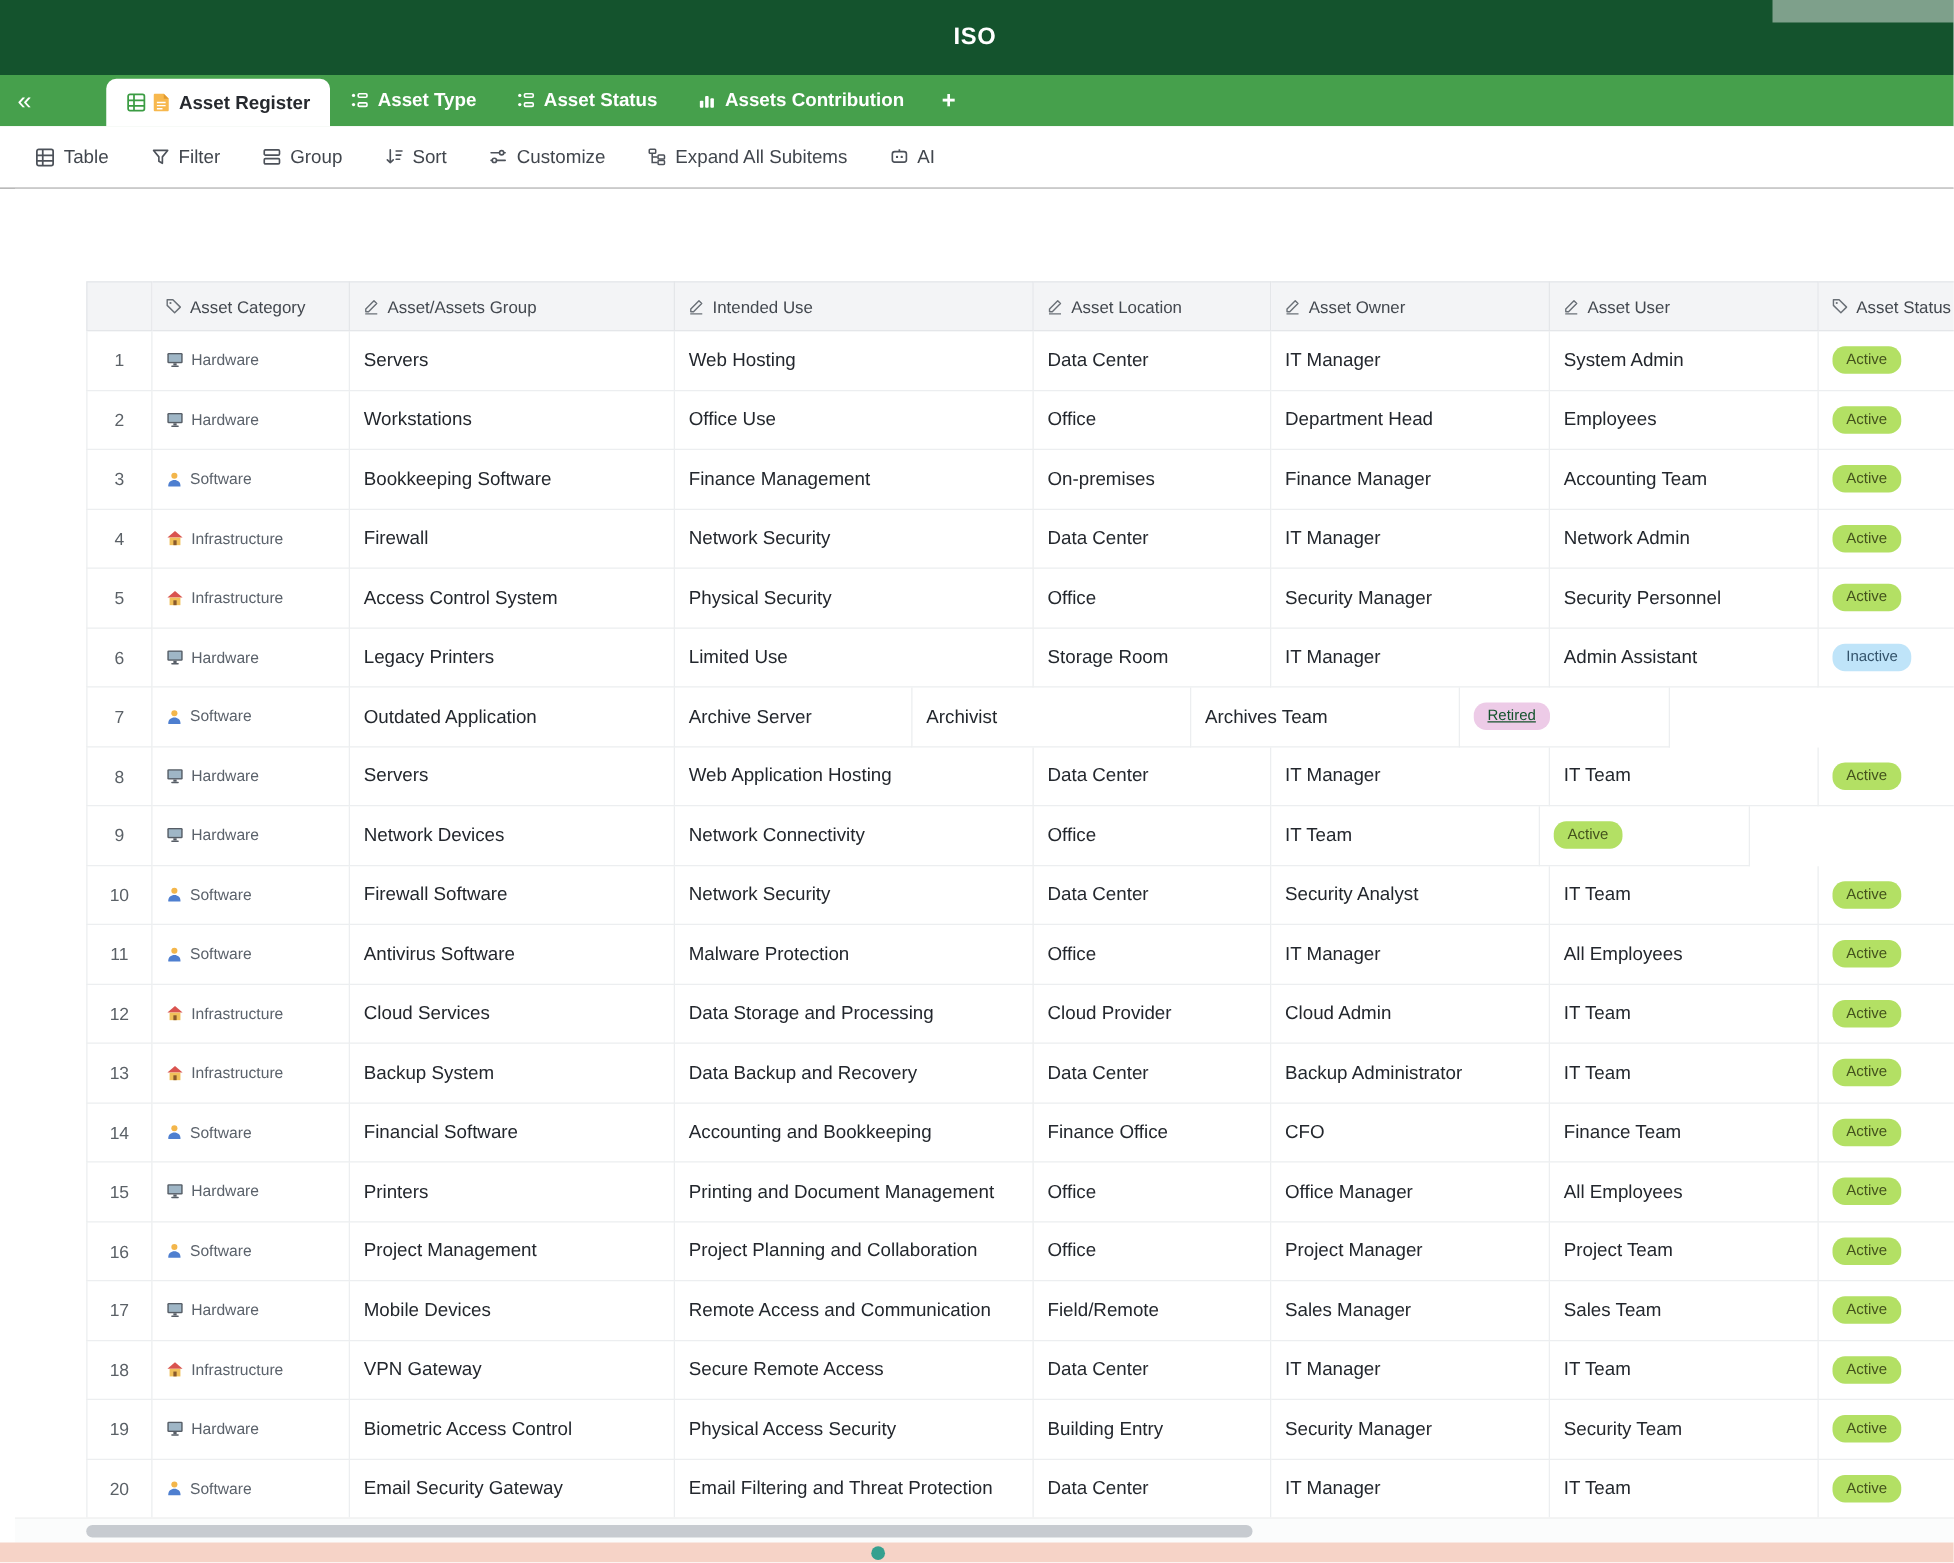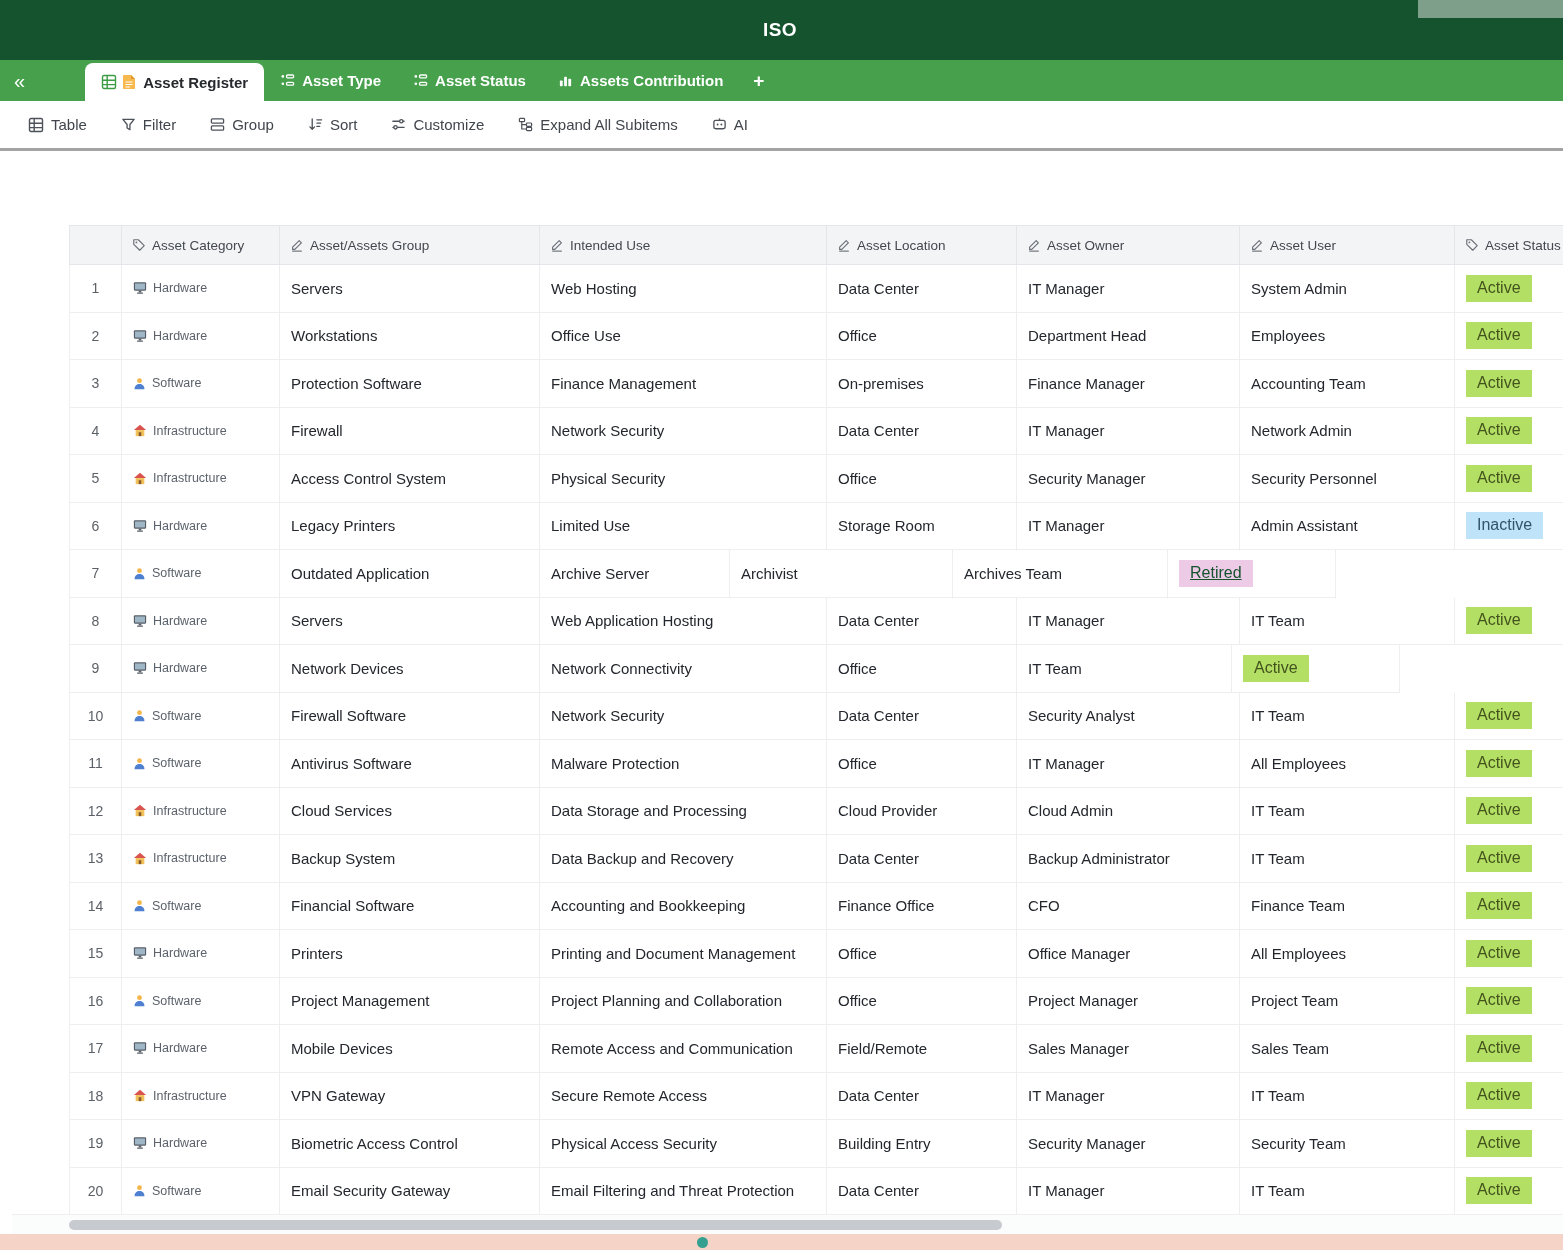--- a/index.html
+++ b/index.html
@@ -24,21 +24,21 @@
   .tab { display:flex; align-items:center; gap:7px; padding:0 16px; color:#fff;
     font-size:15px; cursor:pointer; white-space:nowrap;font-weight:bold; }
   .tab .icn { display:flex; color:#fff; }
   .tab.active { background:#fff; border-radius:8px 8px 0 0; color:#26292e;
     font-weight:bold; margin-top:3px; }
   .tab.active .icn { color:#3b9c43; }
   .tab.add { font-size:19px; padding:0 14px; }
 
   
   .toolbar { height:50px; background:#fff; display:flex; align-items:center;
-    gap:34px; padding-left:28px; border-bottom:3px solid #a3a3a3;
+    gap:34px; padding-left:28px; border-bottom:1px solid #a3a3a3;
     font-size:15px; color:#41464d; }
   .tool { display:flex; align-items:center; gap:7px; cursor:pointer; white-space:nowrap; }
   .tool .icn { color:#4d525a; display:flex; }
   .icn svg { display:block; }
 
   
   .canvas { position:absolute; top:151px; left:0; right:0; bottom:16px; background:#fff;margin-left:12px; }
   .grid { position:absolute; left:57px; top:74px; }
   .hrow { display:flex; }
   .hcell { height:40px; background:#f3f4f6; border-right:1px solid #e4e6e9;
@@ -51,21 +51,21 @@
   .c4 { width:190px; } .c5 { width:223px; } .c6 { width:215px; } .c7 { width:168px; }
 
   .trow { display:flex; background:#fff; }
   .cell { height:47.5px; border-right:1px solid #eceef0; border-bottom:1px solid #eceef0;
     display:flex; align-items:center; padding:0 11px; font-size:15px; color:#23272d;
     white-space:nowrap; overflow:hidden; }
   .rownum { justify-content:center; color:#5b6167; font-size:14px;
     border-left:1px solid #eceef0; padding:0; }
   .cat { gap:6px; font-size:12.5px; color:#5b626b; }
   .cat .icn { flex:0 0 auto; }
-  .status .pill { font-size:16px; padding:3px 11px; border-radius:0; line-height:1.3; }
+  .status .pill { font-size:12px; padding:3px 11px; border-radius:10px; line-height:1.3; }
 
   
   .hscrollbar { position:absolute; left:0; right:0; bottom:0; height:20px;
     background:#fbfcfc; border-top:1px solid #efefef; }
   .hscrollbar .thumb { position:absolute; left:57px; top:5px; width:933px; height:10px;
     border-radius:5px; background:#c7cbd0; cursor:pointer; }
 
   
   .bottom-strip { position:absolute; left:0; bottom:0; width:100%; height:16px;
     background:#f6d3c7; }
@@ -356,21 +356,21 @@
     <div class="cell rownum c0">3</div>
     <div class="cell cat c1">
       <span class="icn cat-icon">
                 <svg width="13" height="13" viewBox="0 0 16 16">
                   <circle cx="8" cy="4.5" r="3" fill="#f3b64b"></circle>
                   <path d="M2 14c0-3.3 2.7-5.5 6-5.5s6 2.2 6 5.5v1H2z" fill="#4e7fd0"></path>
                 </svg>
               </span>
       <span class="cat-label">Software</span>
     </div>
-    <div class="cell c2">Protection Software</div>
+    <div class="cell c2">Bookkeeping Software</div>
     <div class="cell c3">Finance Management</div>
     <div class="cell c4">On-premises</div>
     <div class="cell c5">Finance Manager</div>
     <div class="cell c6">Accounting Team</div>
     <div class="cell status c7">
       <span class="pill" style="background: rgb(179, 224, 100); color: rgb(68, 83, 29);">Active</span>
     </div>
   </div>
 
   <div class="trow">

